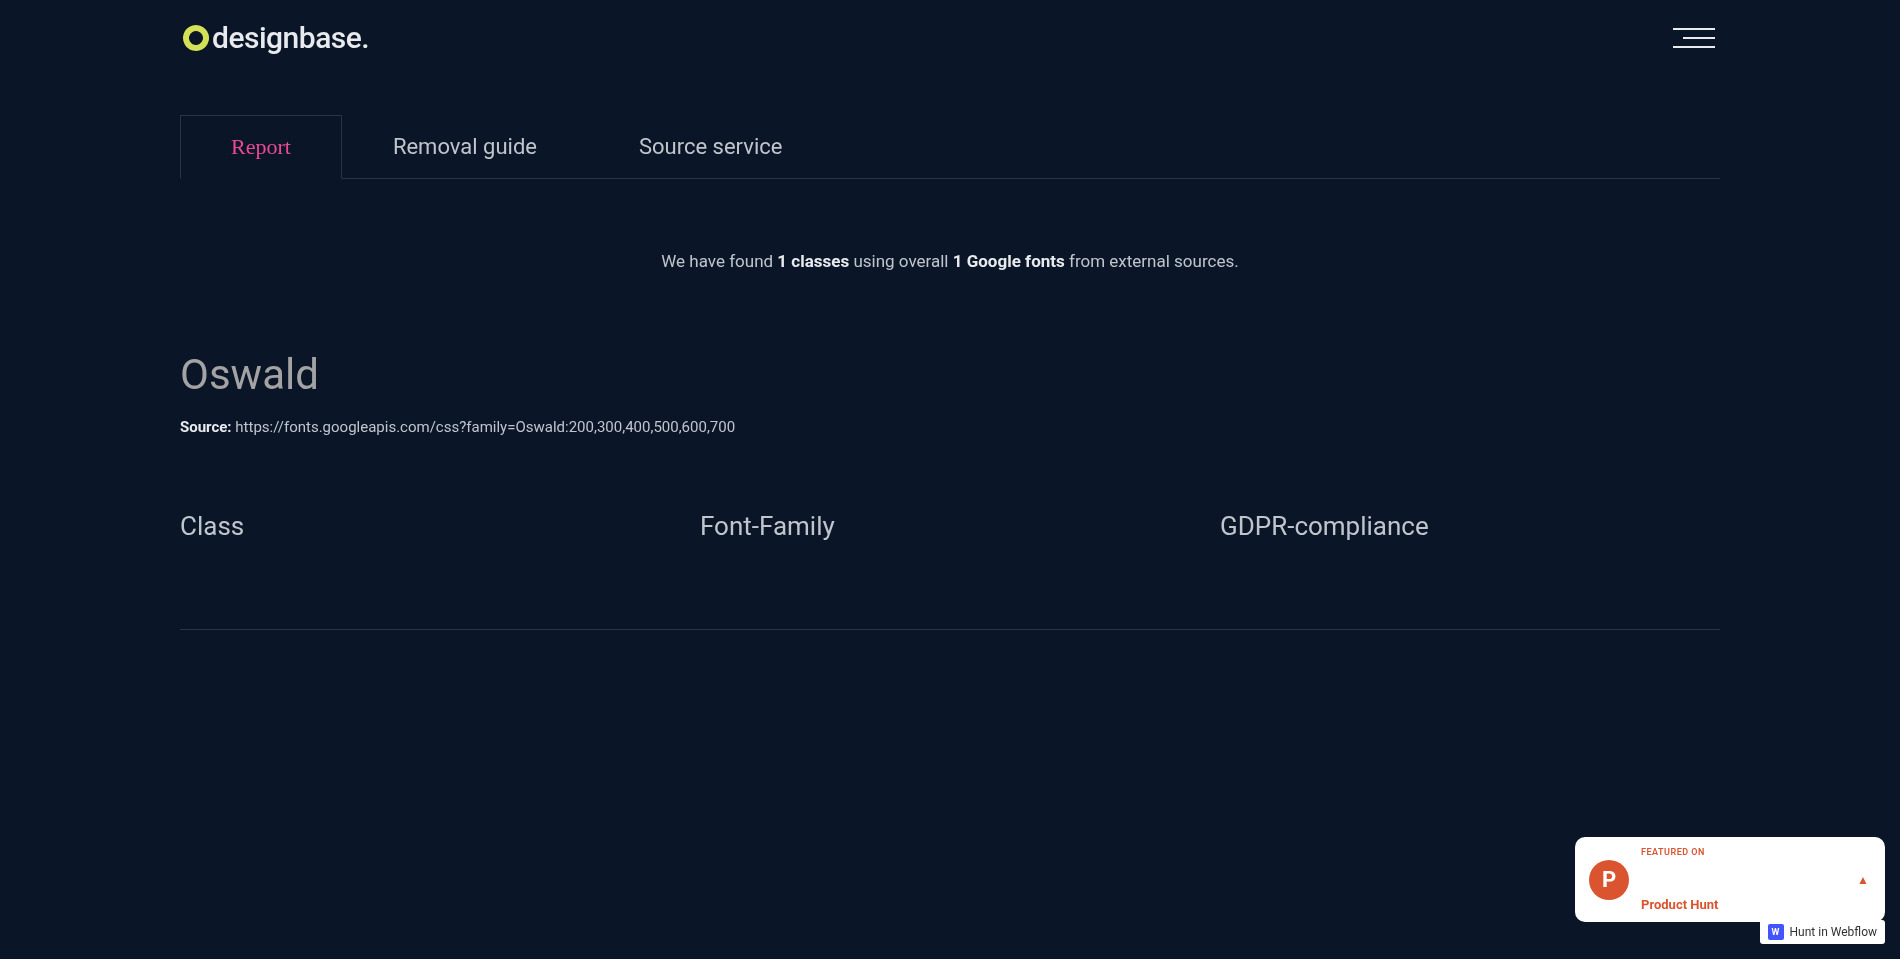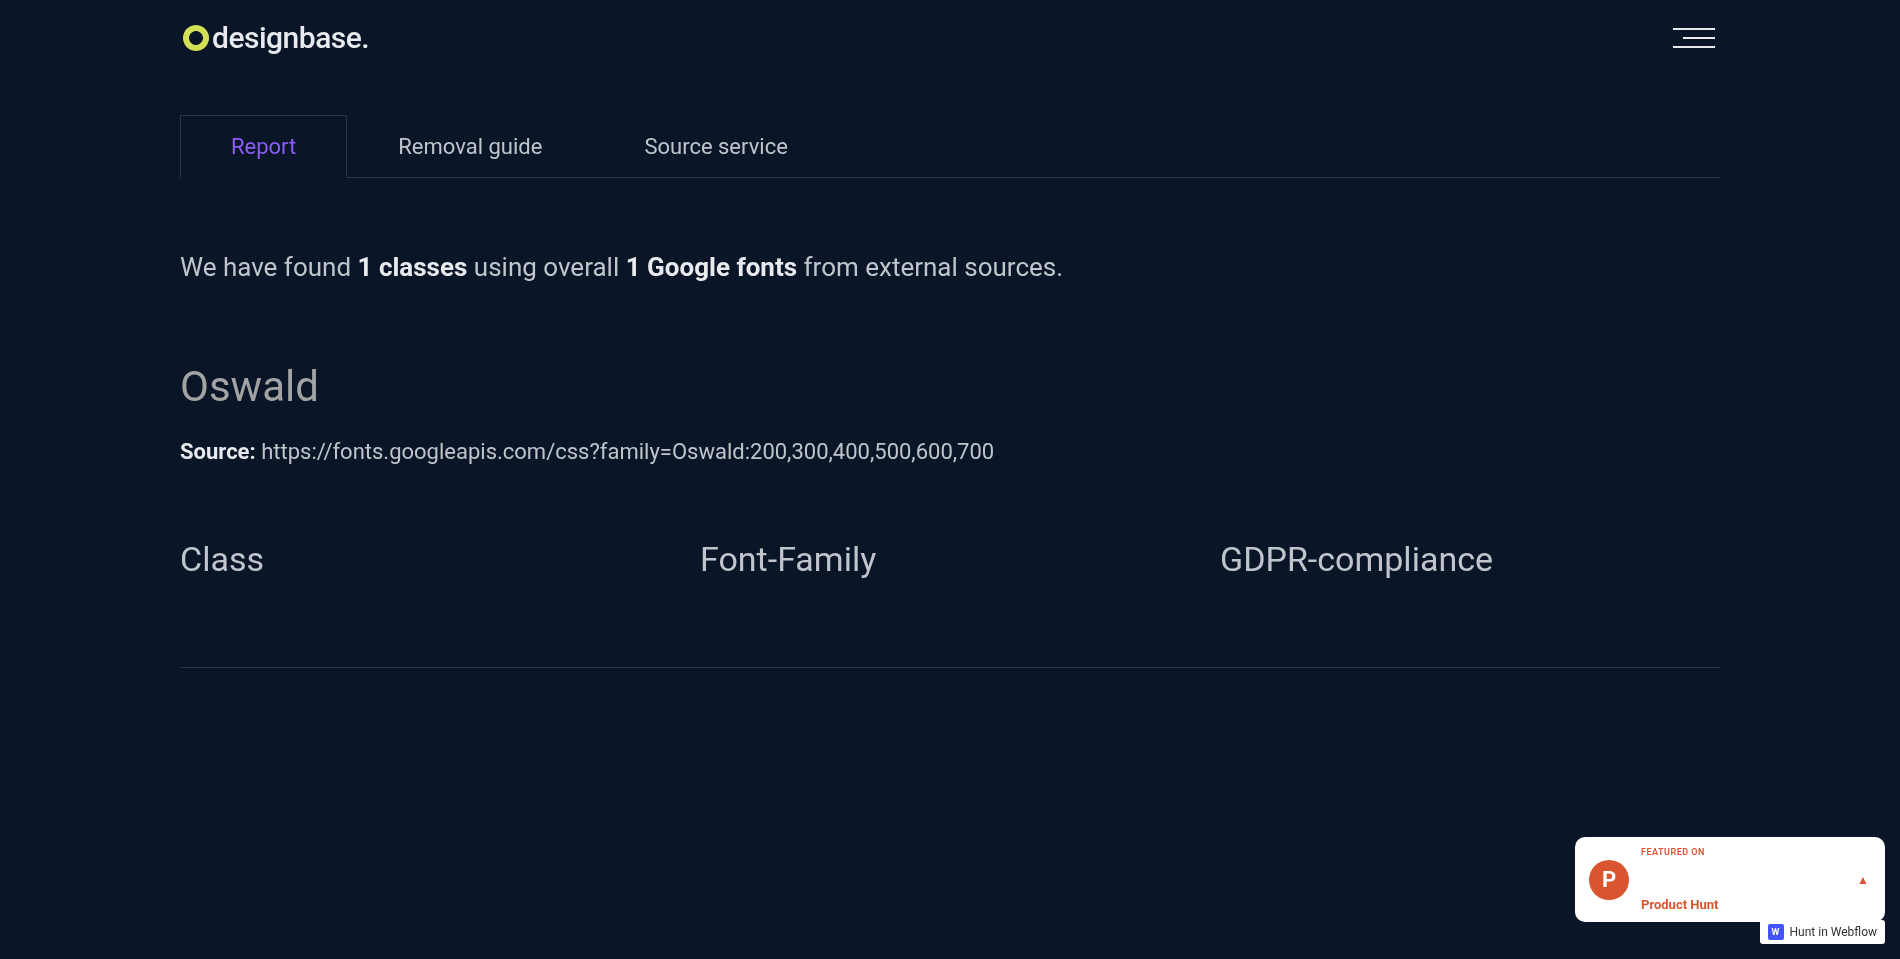--- a/index.html
+++ b/index.html
@@ -74,51 +74,53 @@
     .tab {
       padding: 18px 50px;
       font-size: 22px;
       cursor: pointer;
       color: #c0c5cc;
       border: 1px solid transparent;
       border-bottom: none;
     }
     
     .tab.active {
-      color: #8b5cf6;
+      color: #ec4899;
       border: 1px solid #2a3544;
       border-bottom: 1px solid #0a1628;
       margin-bottom: -1px;
+      font-family: Liberation Serif, serif;
     }
     
     .summary {
       margin-top: 70px;
-      font-size: 26px;
+      font-size: 17px;
       color: #c0c5cc;
       line-height: 1.5;
+      text-align: center;
     }
     
     .summary .bold {
       font-weight: 700;
       color: #e8eaed;
     }
     
     .font-section {
       margin-top: 75px;
     }
     
     .font-name {
       font-size: 42px;
       font-weight: 400;
       color: #a3a3a3;
     }
     
     .font-source {
-      margin-top: 28px;
-      font-size: 22px;
+      margin-top: 19px;
+      font-size: 15px;
       color: #c0c5cc;
     }
     
     .font-source .label {
       font-weight: 700;
       color: #e8eaed;
     }
     
     .table {
       margin-top: 75px;
@@ -126,21 +128,21 @@
       padding-bottom: 70px;
     }
     
     .table-row {
       display: grid;
       grid-template-columns: 1fr 1fr 1fr;
       gap: 20px;
     }
     
     .table-header {
-      font-size: 34px;
+      font-size: 26px;
       font-weight: 400;
       color: #c0c5cc;
       margin-bottom: 18px;
     }
     
     .table-cell {
       font-size: 22px;
       color: #c0c5cc;
     }
     

